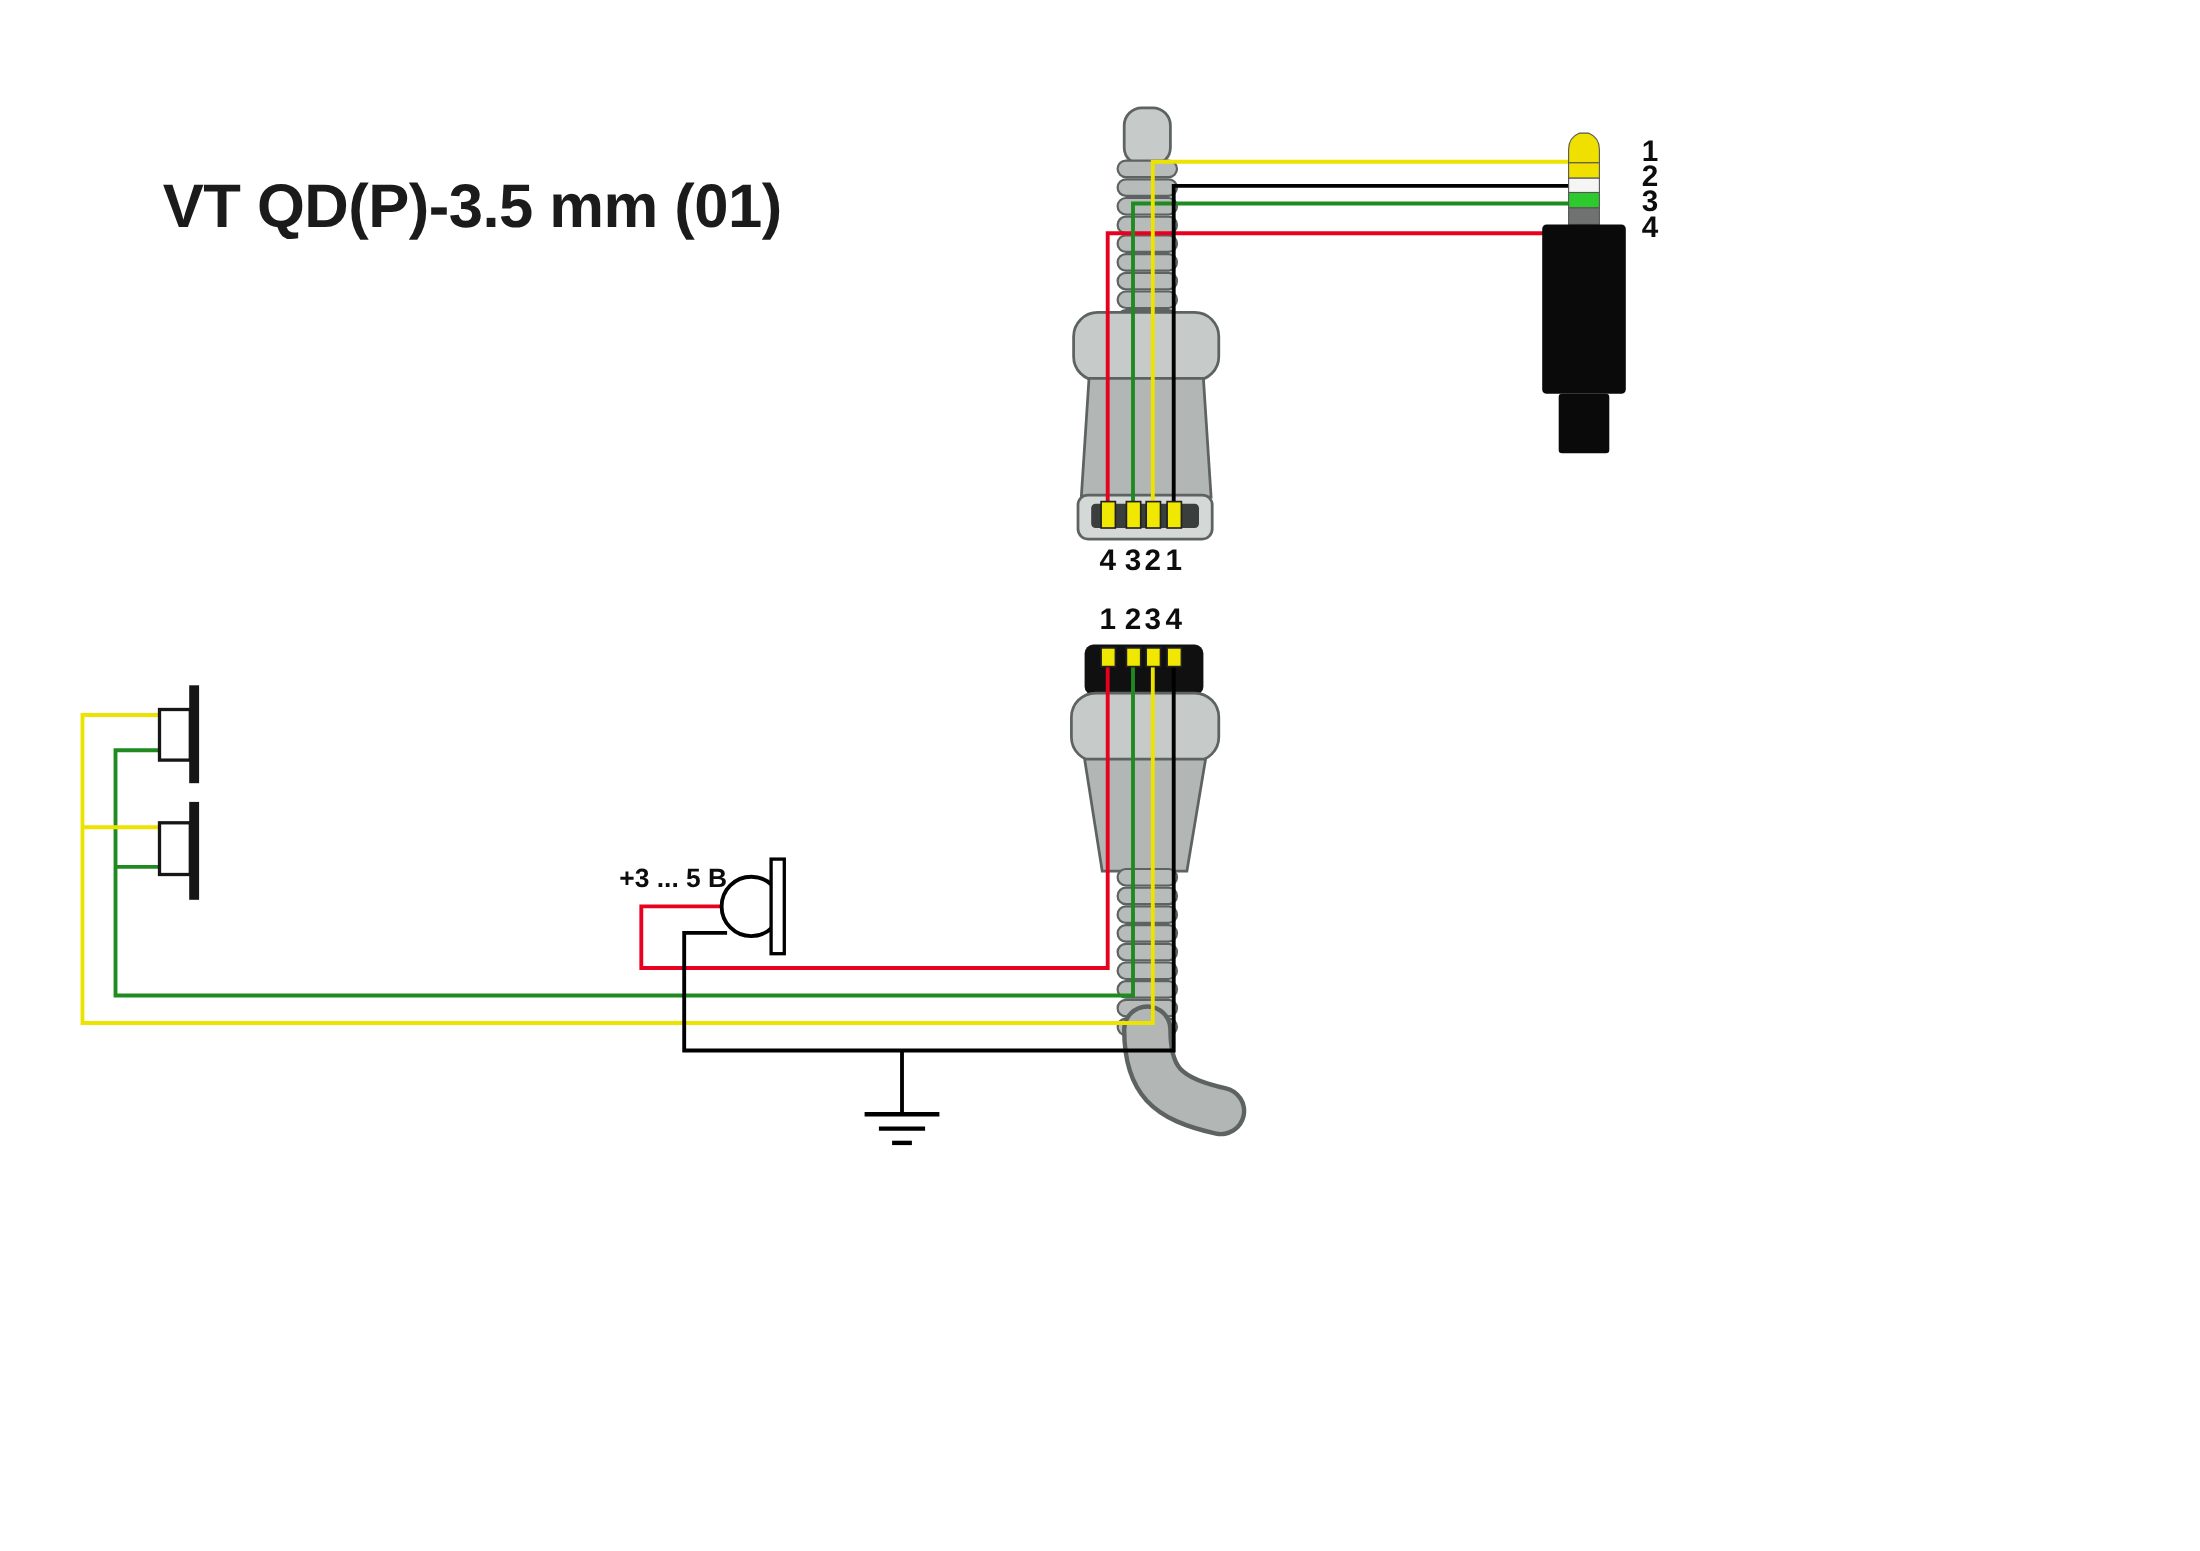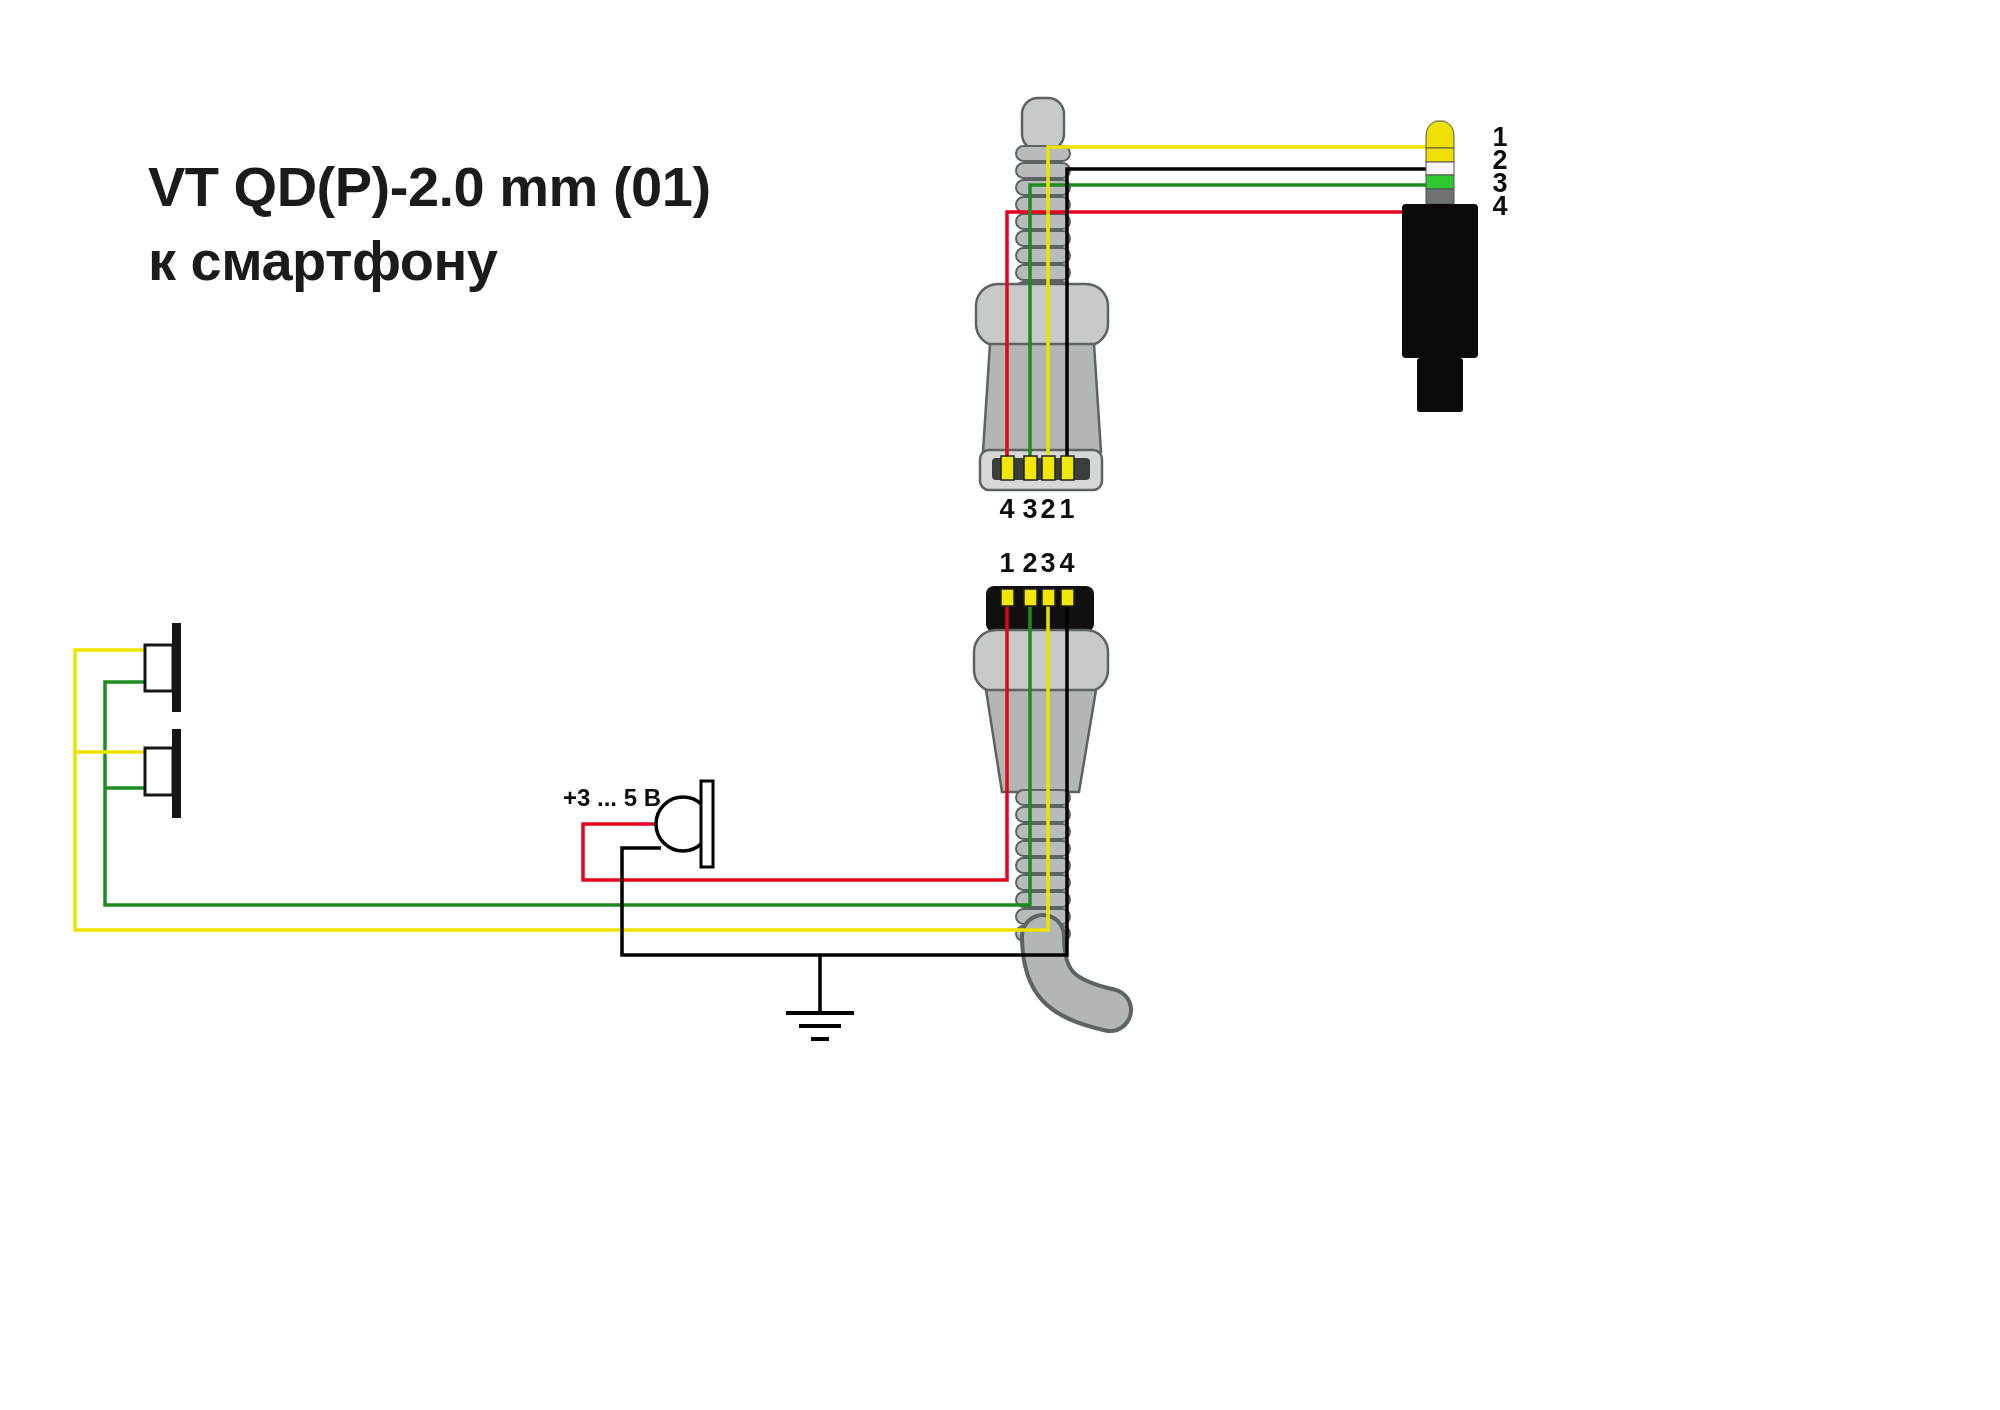--- a/index.html
+++ b/index.html
@@ -161,17 +161,16 @@
 
     <g>
       <circle cx="683" cy="824" r="27" class="mic-part" stroke-width="3.5"></circle>
       <rect x="701" y="781" width="12" height="86" class="mic-part" stroke-width="3"></rect>
     </g>
     <text x="563" y="806" class="mic-label">+3 ... 5 В</text>
 
   </svg>
 
   <div class="title">
-    <div>VT QD(P)-2.0 mm (01)</div>
-    <div>к смартфону</div>
+    <div>VT QD(P)-3.5 mm (01)</div>
   </div>
 
 </div>
 
 </body></html>

